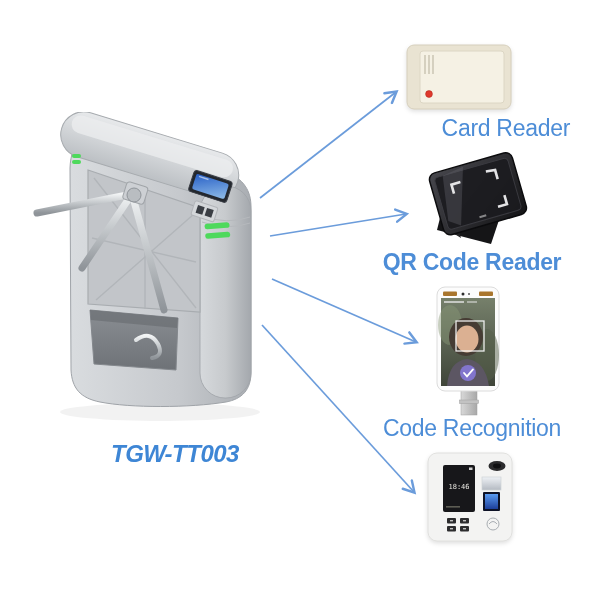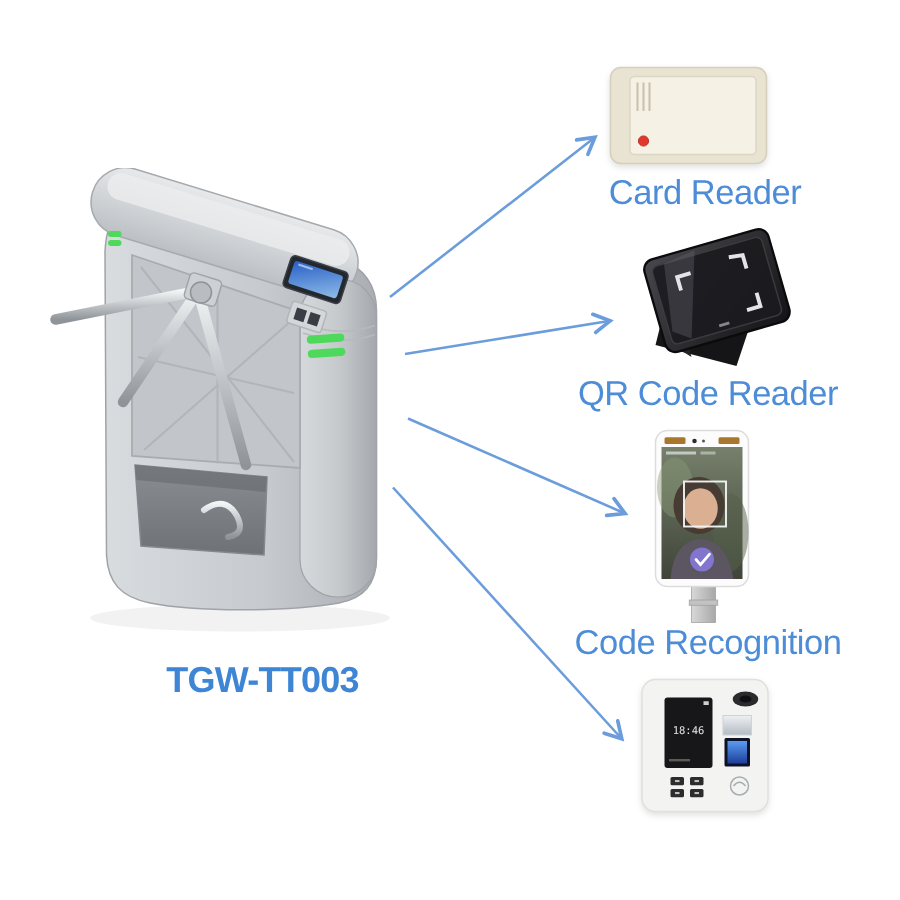--- a/index.html
+++ b/index.html
@@ -133,21 +133,21 @@
       <rect x="1" y="1" width="104" height="64" rx="7" fill="#e9e3d2" stroke="#d6cfbc"></rect>
       <rect x="14" y="7" width="84" height="52" rx="3" fill="#f5f1e4" stroke="#dcd6c4"></rect>
       <g stroke="#c8c2b0" stroke-width="1.4">
         <line x1="19" y1="11" x2="19" y2="30"></line>
         <line x1="23" y1="11" x2="23" y2="30"></line>
         <line x1="27" y1="11" x2="27" y2="30"></line>
       </g>
       <circle cx="23" cy="50" r="3.4" fill="#e0392c" stroke="#b52a20" stroke-width="0.6"></circle>
     </svg>
   </div>
-  <div class="opt-label" style="left:370px;top:114px;width:200px;">Card Reader</div>
+  <div class="opt-label" style="left:370px;top:114px;width:200px;text-align:right;">Card Reader</div>
 
   <div class="abs device" style="left:415px;top:148px;width:125px;height:105px;">
     <svg viewBox="0 0 125 105" width="125" height="105">
       <defs>
         <linearGradient id="qrGlassGrad" x1="0" y1="0" x2="1" y2="1">
           <stop offset="0" stop-color="#47474d"></stop>
             <stop offset="1" stop-color="#141416"></stop>
         </linearGradient>
       </defs>
       <path d="M28,58 L84,72 L76,96 L22,82 Z" fill="#151517"></path>
@@ -158,21 +158,21 @@
         <polygon points="34,19 56,16 38,72 27,64" fill="#6a6a72" opacity="0.35"></polygon>
         <g stroke="#e4e4e6" stroke-width="2.6" fill="none" stroke-linecap="square">
           <path d="M40,38 L40,30 L48,30"></path>
           <path d="M78,27 L86,28 L86,36"></path>
           <path d="M88,56 L88,64 L80,64"></path>
         </g>
         <rect x="58" y="68" width="7" height="2" fill="#cfcfcf" opacity="0.6"></rect>
       </g>
     </svg>
   </div>
-  <div class="opt-label" style="left:352px;top:248px;width:240px;">QR Code Reader</div>
+  <div class="opt-label" style="left:352px;top:248px;width:240px;font-weight:bold;">QR Code Reader</div>
 
   <div class="abs device" style="left:423px;top:285px;width:97px;height:131px;">
     <svg viewBox="0 0 97 131" width="97" height="131">
       <defs>
         <linearGradient id="sceneGrad" x1="0" y1="0" x2="0" y2="1">
           <stop offset="0" stop-color="#76806b"></stop>
             <stop offset="1" stop-color="#3f4539"></stop>
         </linearGradient>
         <linearGradient id="poleGrad" x1="0" y1="0" x2="1" y2="0">
           <stop offset="0" stop-color="#d8d8d8"></stop>
@@ -247,15 +247,15 @@
           <rect x="36" y="76" width="3" height="1.4"></rect>
         </g>
       </g>
       <g stroke="#a8adb2" fill="none" stroke-width="1">
         <circle cx="66" cy="72" r="6"></circle>
         <path d="M62,72 q4,-5 8,0"></path>
       </g>
     </svg>
   </div>
 
-  <div class="model" style="left:75px;top:440px;width:200px;">TGW-TT003</div>
+  <div class="model" style="left:75px;top:440px;width:200px;font-style:italic;">TGW-TT003</div>
 
 </div>
 
 </body></html>

